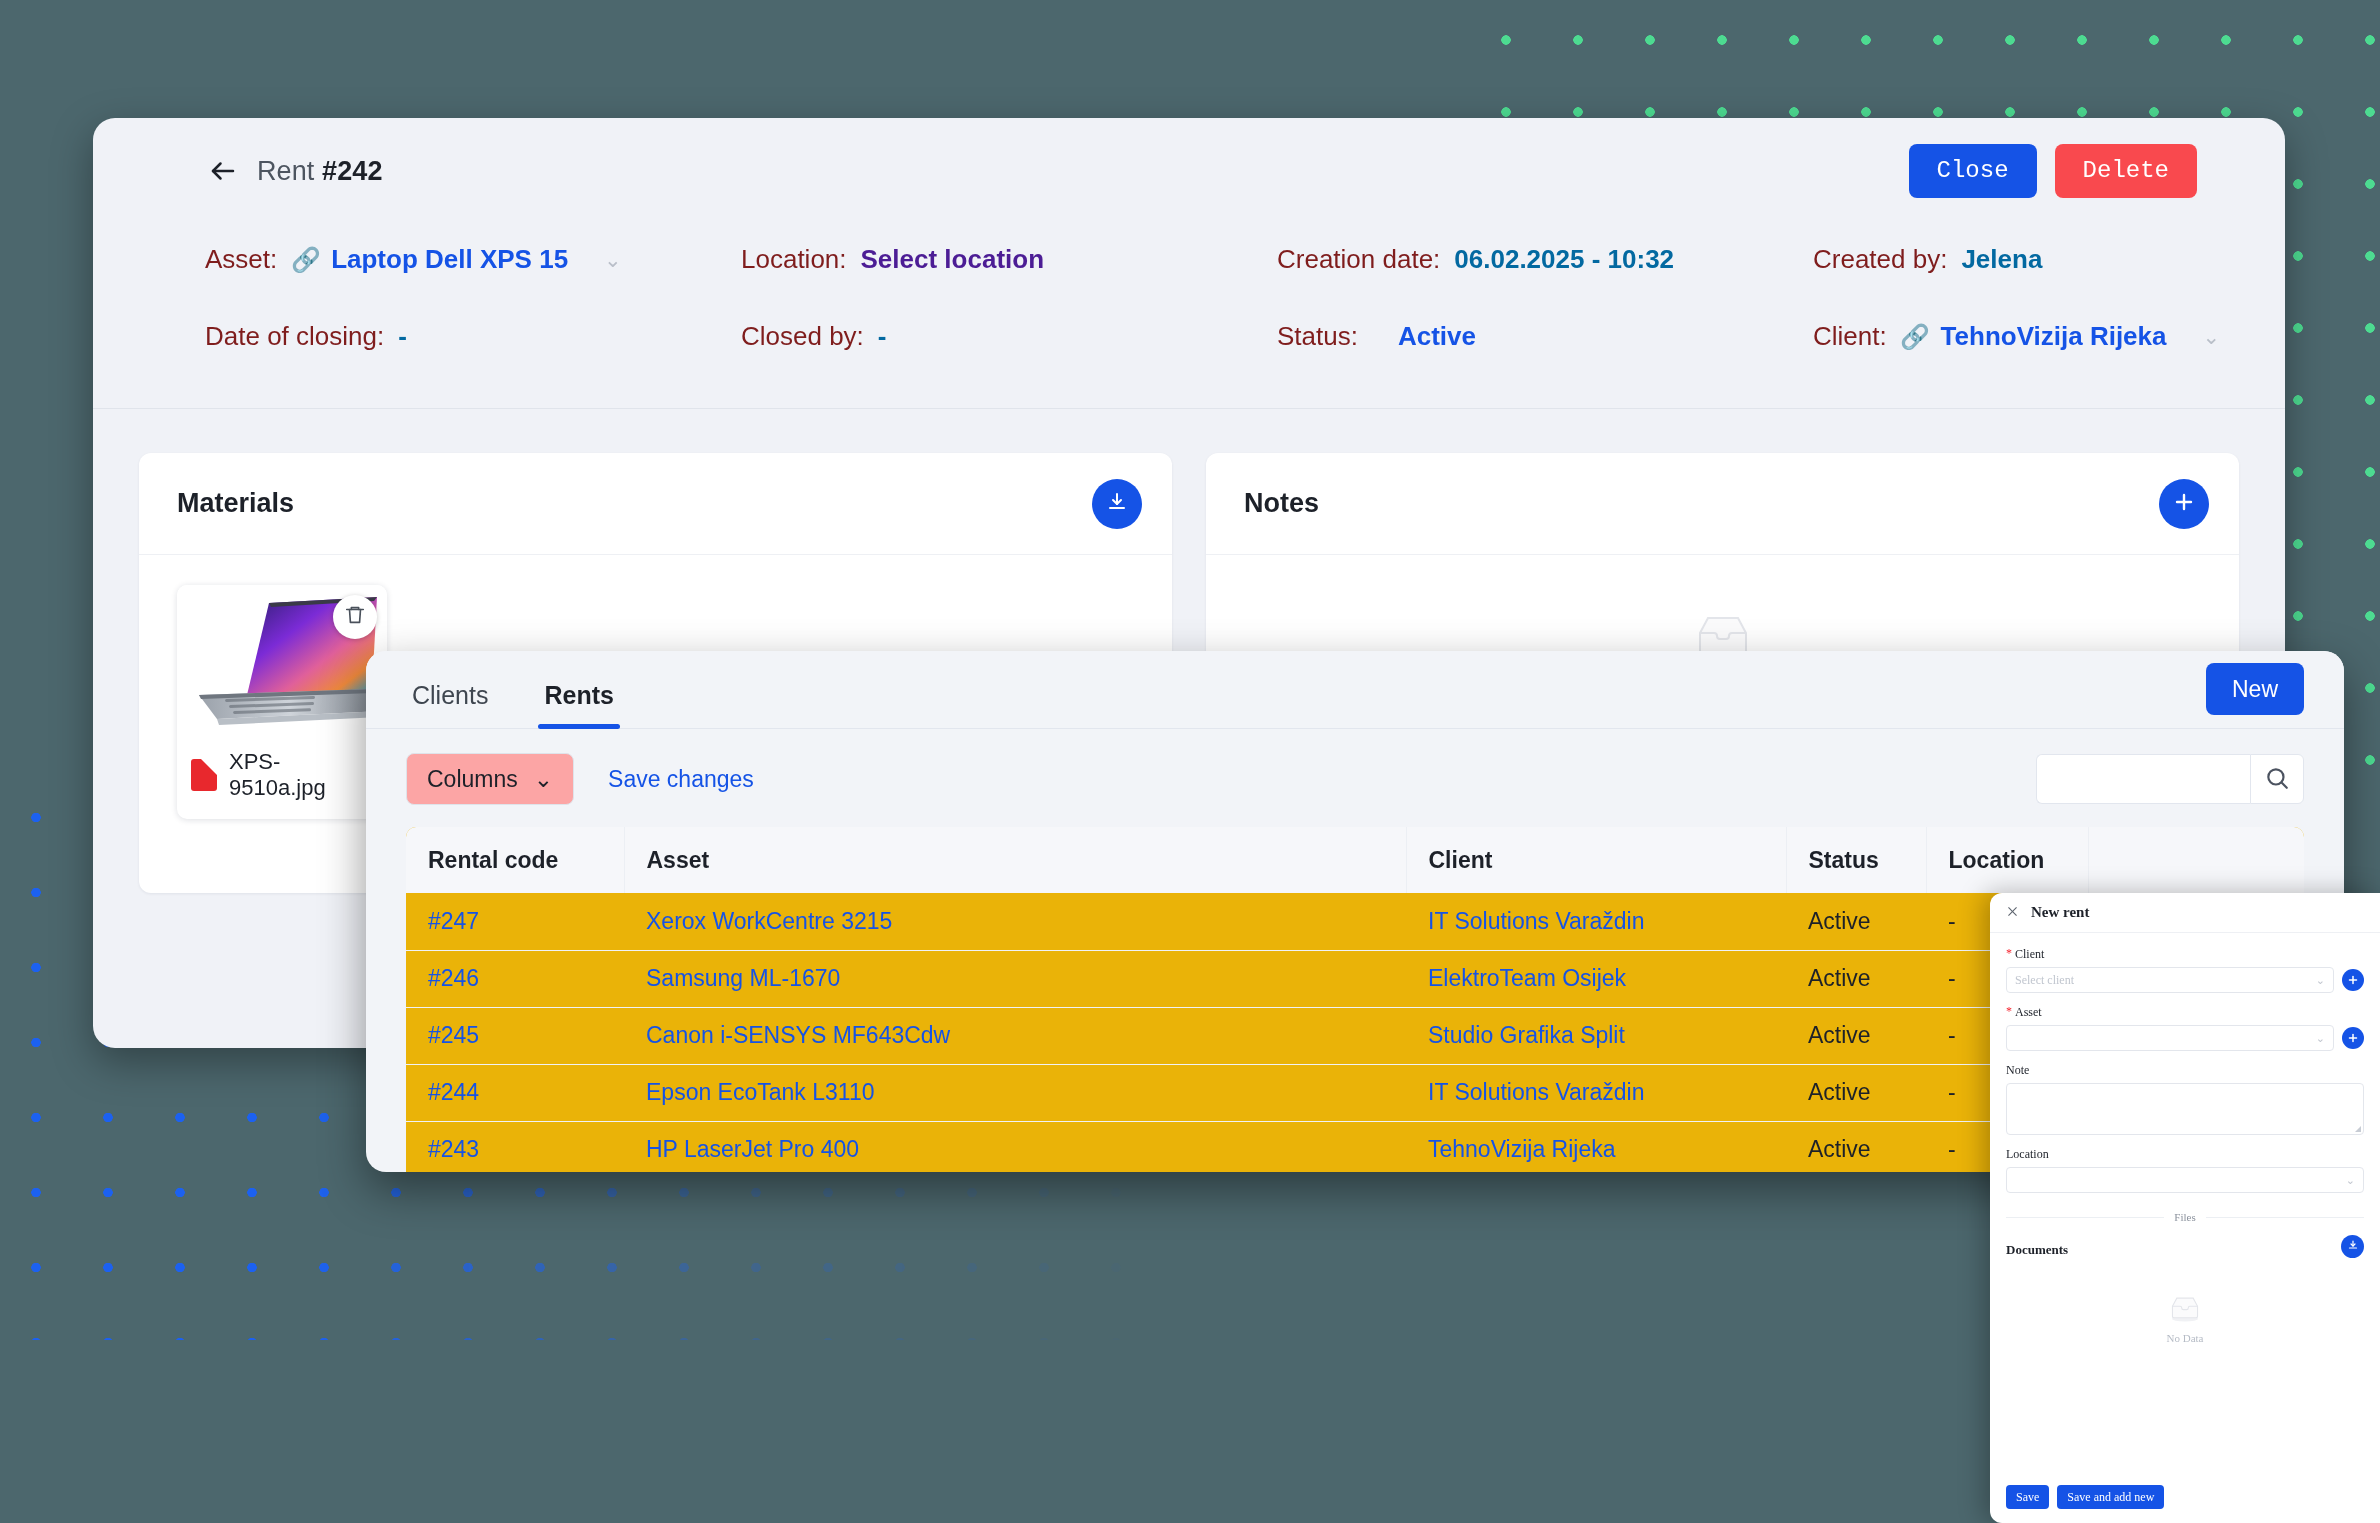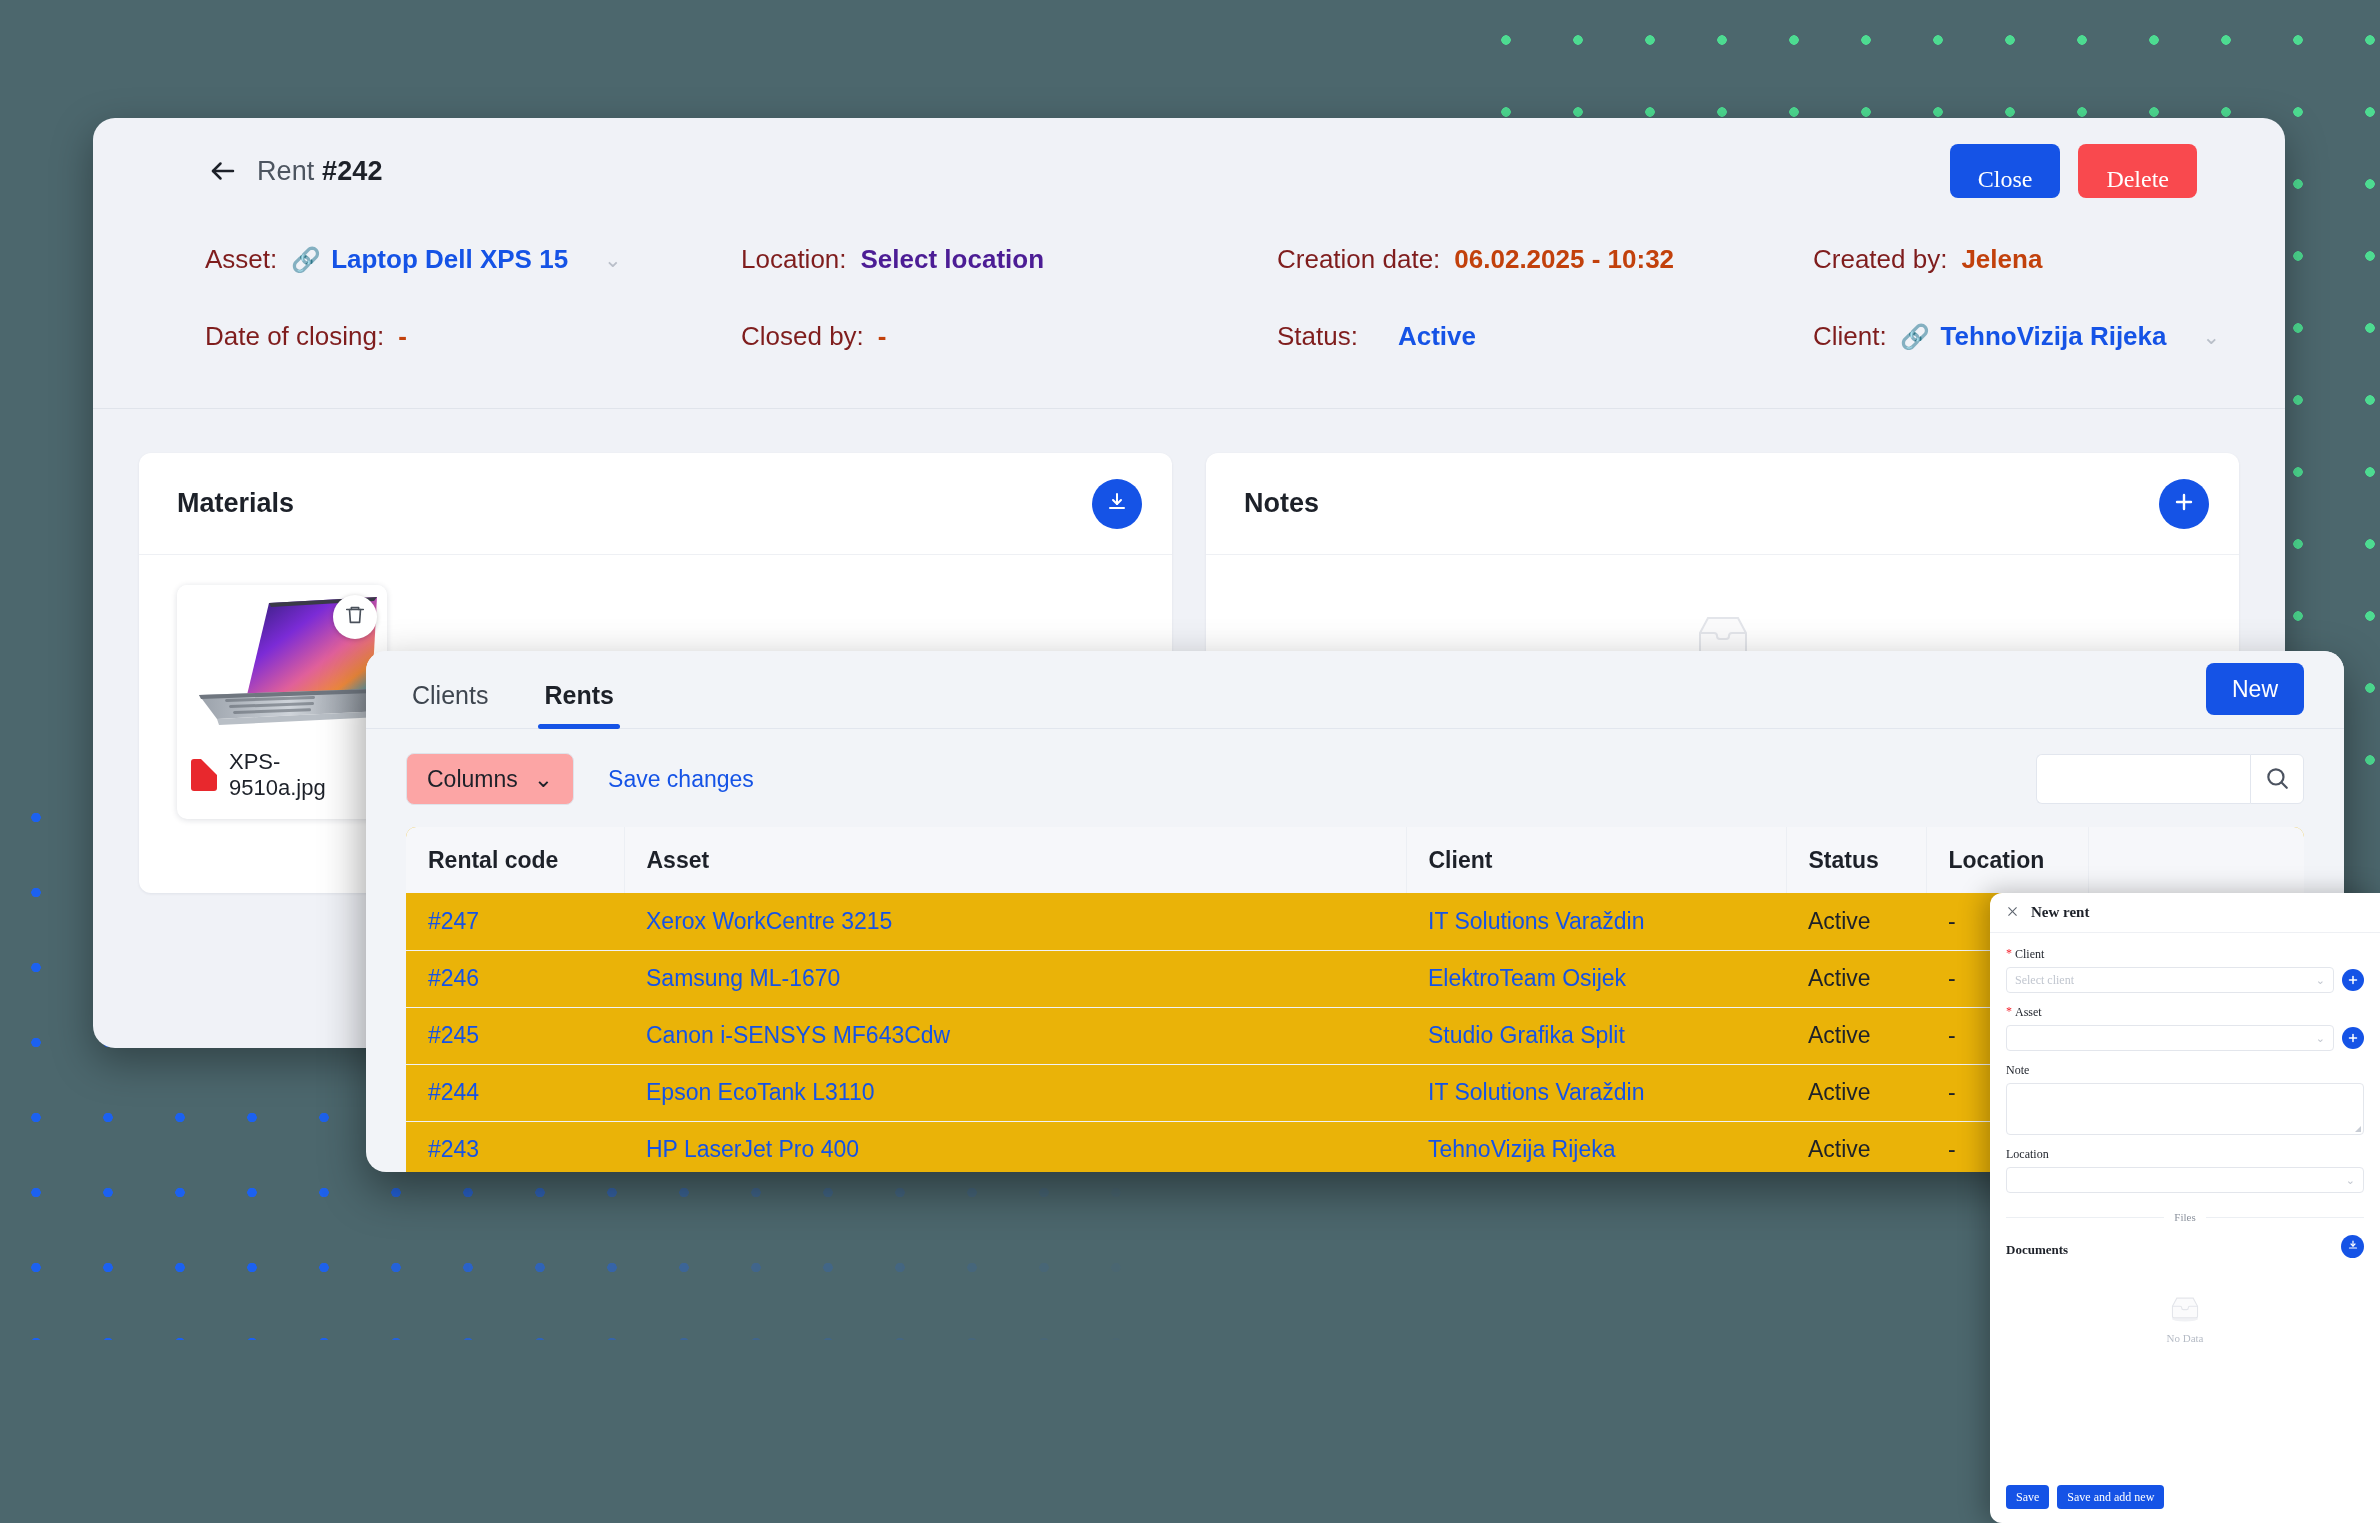--- a/index.html
+++ b/index.html
@@ -46,35 +46,35 @@
   .back-arrow {
     position: absolute; left: 113px; top: 50%; transform: translateY(-50%);
     width: 34px; height: 34px; display: flex; align-items: center; justify-content: center;
     cursor: pointer;
   }
   .dw-title { font-size: 27px; color: #4d5560; margin-left: 52px; letter-spacing: .1px; }
   .dw-title b { color: #1d2129; font-weight: 700; }
   .dw-header-actions { margin-left: auto; display: flex; gap: 18px; padding-right: 50px; }
   .btn {
     border: none; border-radius: 8px; color: #fff; cursor: pointer;
-    font-family: Liberation Serif, serif; font-size: 24px; padding: 8px 28px; height: 54px;
+    font-family: Liberation Mono, monospace; font-size: 24px; padding: 0 28px; height: 54px;
     line-height: 54px;
   }
   .btn-primary { background: #1553e6; }
   .btn-danger  { background: #f9494e; }
 
   
   .dw-meta {
     display: grid;
     grid-template-columns: 536px 536px 536px auto;
     row-gap: 46px; padding: 20px 0 0 112px;
   }
   .meta-cell { display: flex; align-items: center; font-size: 26px; white-space: nowrap; }
   .meta-label { color: #7f1d1d; margin-right: 14px; }
-  .meta-value { color: #c2410c; font-weight: 700; }
+  .meta-value { color: #0369a1; font-weight: 700; }
   .meta-value.muted { color: #4c1d95; font-weight: 600; }
   .meta-link { color: #1553e6; font-weight: 700; display: flex; align-items: center; gap: 10px; cursor: pointer; }
   .meta-link .lnk { font-size: 24px; }
   .caret { color: #b9bfc9; font-size: 21px; margin-left: 36px; cursor: pointer; }
   .status-active { color: #1553e6; font-weight: 700; margin-left: 26px; }
 
   .dw-divider { margin-top: 56px; border-top: 1px solid #e0e4eb; }
 
   
   .panels { display: flex; gap: 34px; padding: 44px 46px 0 46px; }

